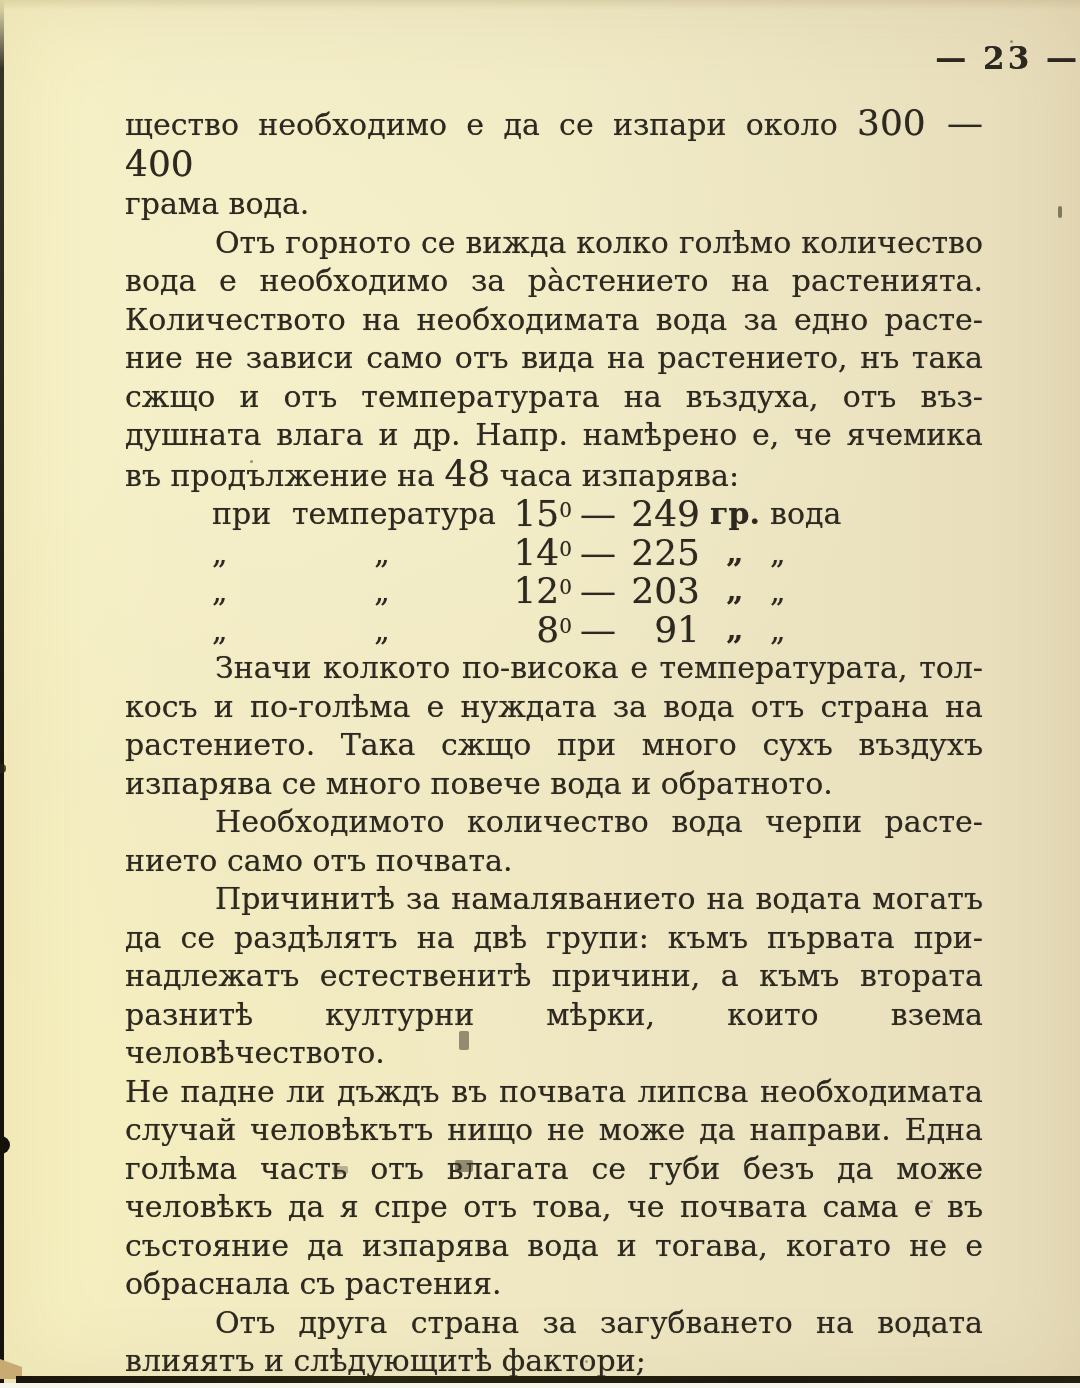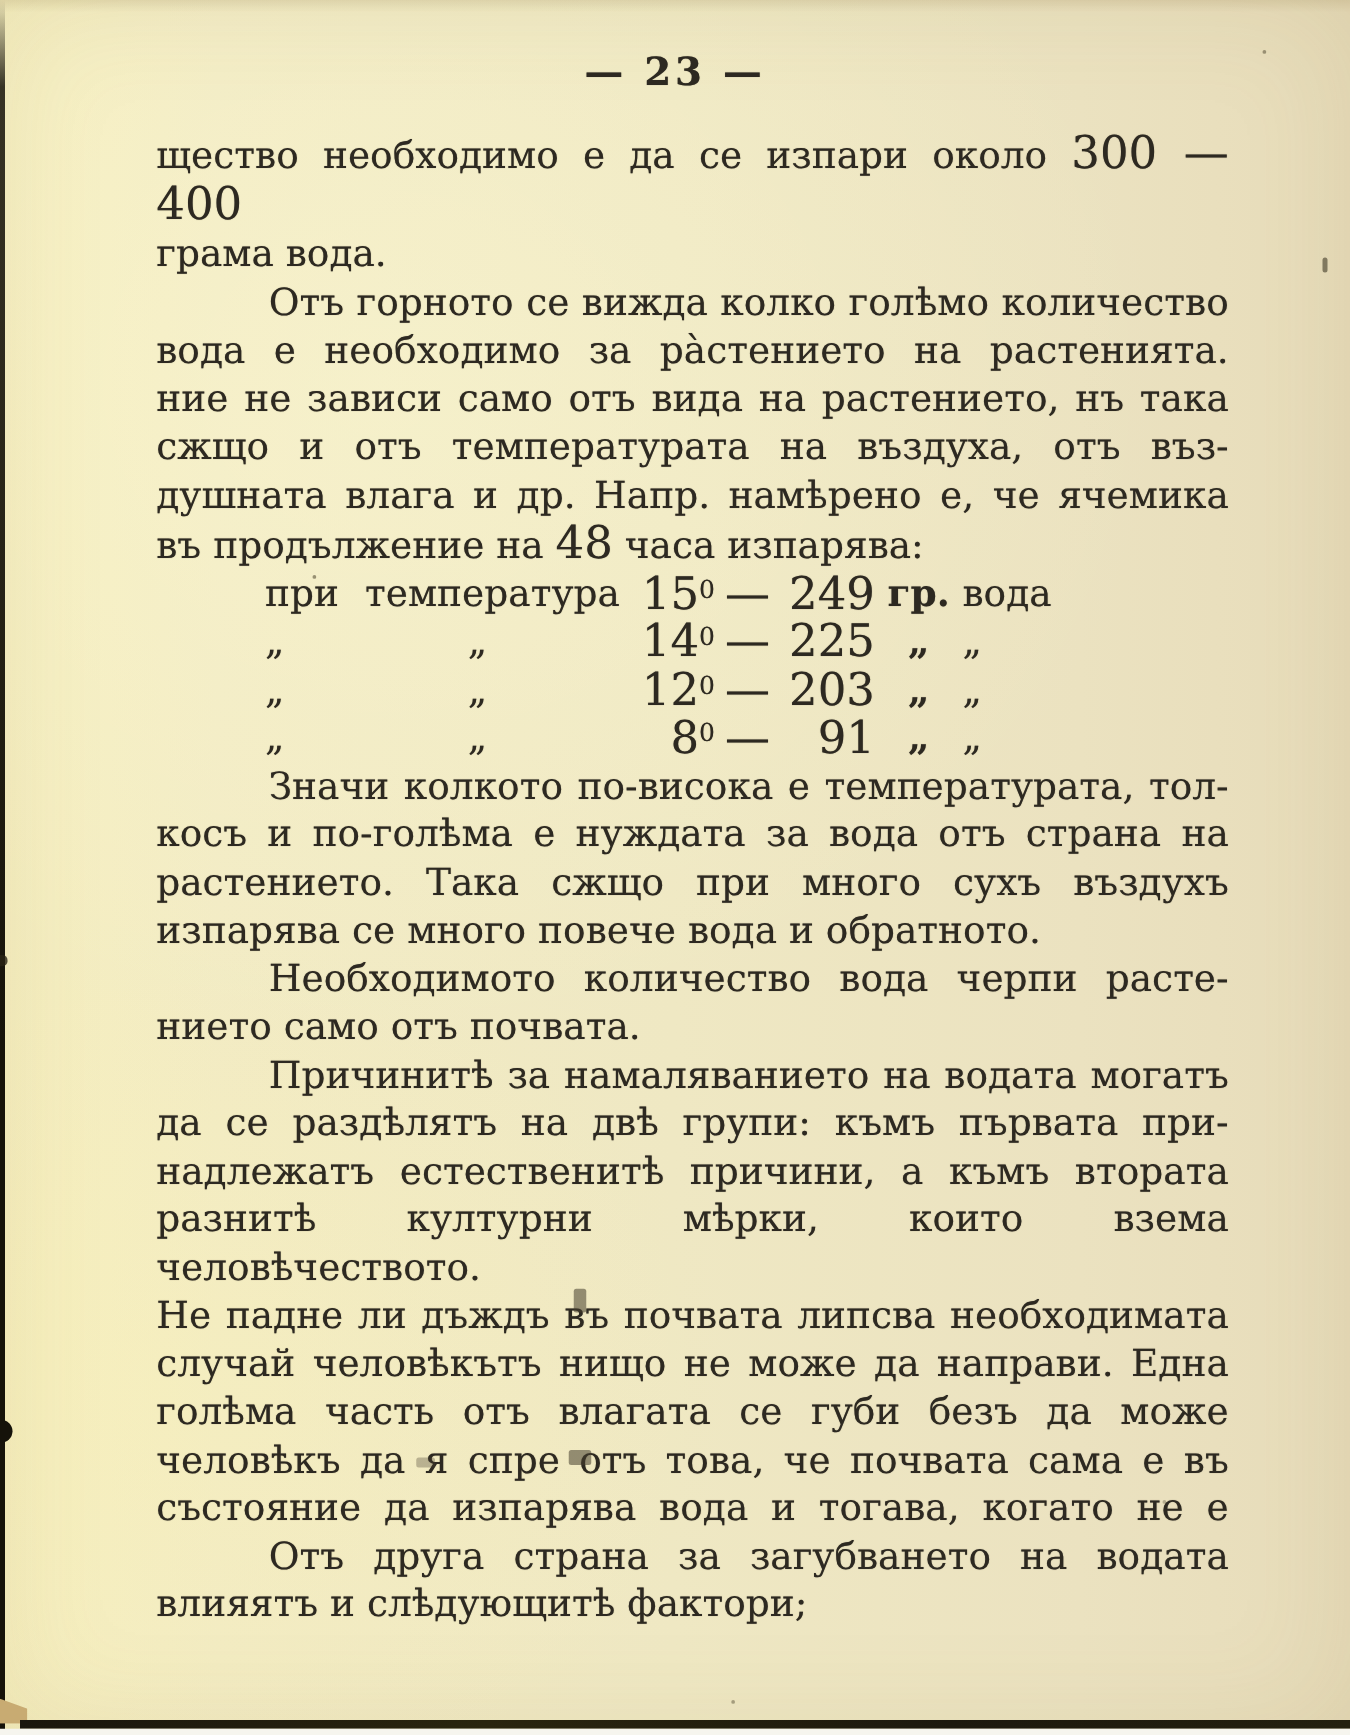--- a/index.html
+++ b/index.html
@@ -12,21 +12,21 @@
     background:
       radial-gradient(90% 60% at 28% 22%, rgba(255,252,215,0.35), rgba(255,252,215,0) 65%),
       radial-gradient(70% 45% at 12% 80%, rgba(250,242,180,0.30), rgba(250,242,180,0) 60%),
       linear-gradient(90deg,#f6efc0 0%,#f2ebc4 16%,#efe8c3 50%,#ebe2c0 80%,#e7dcba 100%);
     box-shadow: inset 0 0 90px rgba(140,115,60,0.12);
   }
   .top-shade{position:absolute;left:0;top:0;width:100%;height:10px;
     background:linear-gradient(180deg,rgba(160,140,90,0.20),rgba(160,140,90,0));}
   .page-num{
     position:absolute;top:40px;left:0;width:100%;
-    text-align:center;font-size:31px;font-weight:bold;letter-spacing:3px;
+    text-align:right;font-size:31px;font-weight:bold;letter-spacing:3px;
     text-shadow:0 0 0.6px rgba(45,40,30,0.6);
   }
   .text-block{
     position:absolute;left:125px;top:104px;width:858px;
     font-size:30px;
     text-shadow:0 0 0.7px rgba(45,40,30,0.55);
   }
   .line{line-height:38.5px;white-space:normal;}
   .line.j{text-align:justify;text-align-last:justify;}
   .line.last{text-align:left;text-align-last:left;}
@@ -73,20 +73,21 @@
 
 <div class="page">
   <div class="top-shade"></div>
   <div class="page-num">— 23 —</div>
 
   <div class="text-block">
       <div class="line j"><span class="seg">щество необходимо е да се изпари около </span><span class="seg big">300 — 400</span></div>
       <div class="line last"><span class="seg">грама вода.</span></div>
       <div class="line j indent"><span class="seg">Отъ горното се вижда колко голѣмо количество</span></div>
       <div class="line j"><span class="seg">вода е необходимо за ра̀стението на растенията.</span></div>
+      <div class="line j"><span class="seg">Количеството на необходимата вода за едно расте-</span></div>
       <div class="line j"><span class="seg">ние не зависи само отъ вида на растението, нъ така</span></div>
       <div class="line j"><span class="seg">сжщо и отъ температурата на въздуха, отъ въз-</span></div>
       <div class="line j"><span class="seg">душната влага и др. Напр. намѣрено е, че ячемика</span></div>
       <div class="line last"><span class="seg">въ продължение на </span><span class="seg big">48</span><span class="seg"> часа изпарява:</span></div>
       <div class="t-table">
         <div class="t-cell c1">при</div>
         <div class="t-cell c2">температура</div>
         <div class="t-cell c3 t-num">15<sup class="deg">0</sup></div>
         <div class="t-cell c4 t-num">—</div>
         <div class="t-cell c5 t-num">249</div>
@@ -122,20 +123,21 @@
       <div class="line last"><span class="seg">нието само отъ почвата.</span></div>
       <div class="line j indent"><span class="seg">Причинитѣ за намаляванието на водата могатъ</span></div>
       <div class="line j"><span class="seg">да се раздѣлятъ на двѣ групи: къмъ първата при-</span></div>
       <div class="line j"><span class="seg">надлежатъ естественитѣ причини, а къмъ втората</span></div>
       <div class="line j"><span class="seg">разнитѣ културни мѣрки, които взема человѣчеството.</span></div>
       <div class="line j"><span class="seg">Не падне ли дъждъ въ почвата липсва необходимата</span></div>
       <div class="line j"><span class="seg">случай человѣкътъ нищо не може да направи. Една</span></div>
       <div class="line j"><span class="seg">голѣма часть отъ влагата се губи безъ да може</span></div>
       <div class="line j"><span class="seg">человѣкъ да я спре отъ това, че почвата сама е въ</span></div>
       <div class="line j"><span class="seg">състояние да изпарява вода и тогава, когато не е</span></div>
+      <div class="line last"><span class="seg">обраснала съ растения.</span></div>
       <div class="line j indent"><span class="seg">Отъ друга страна за загубването на водата</span></div>
       <div class="line last"><span class="seg">влияятъ и слѣдующитѣ фактори;</span></div>
     </div>
 
   <div class="edge-left"></div>
   <div class="mark-left-mid"></div>
   <div class="mark-left-low"></div>
   <div class="corner-bl"></div>
   <div class="edge-bottom-dark"></div>
   <div class="edge-bottom-light"></div>

